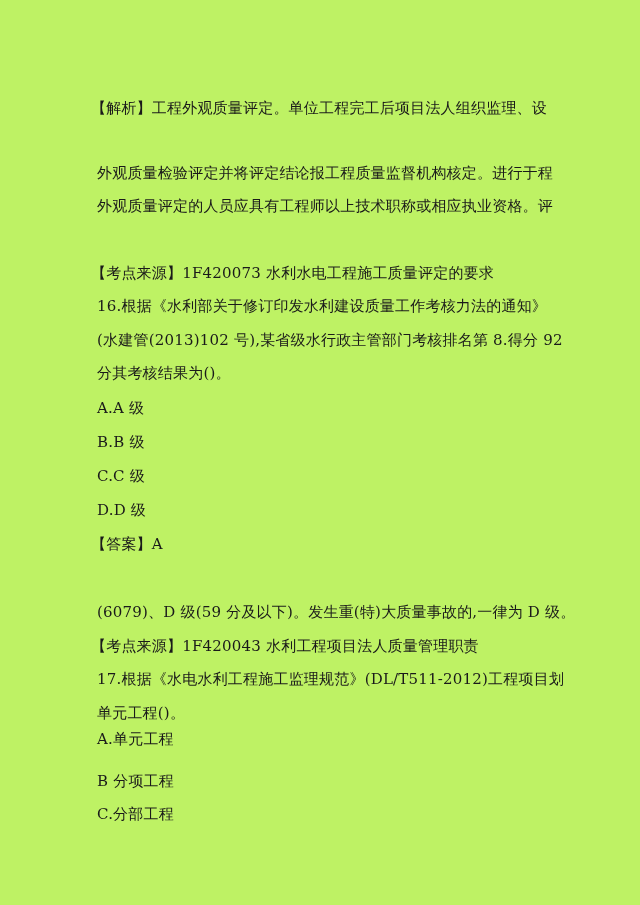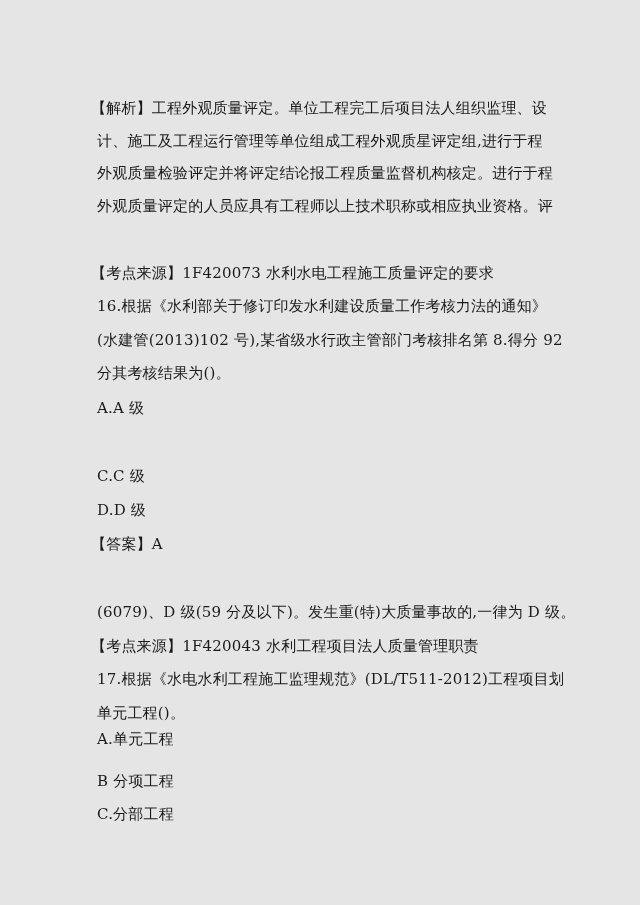--- a/index.html
+++ b/index.html
@@ -12,51 +12,51 @@
     height: 905px;
     position: relative;
     overflow: hidden;
     font-family: "DejaVu Serif", "Liberation Serif", serif;
     color: #1a1a1a;
   }
   .page {
     position: absolute;
     left: 0; top: 0;
     width: 640px; height: 905px;
-    background: #e5e5e5;
+    background: #bef264;
   }
   .line {
     position: absolute;
     left: 97px;
     width: 450px;
     height: 22px;
     line-height: 22px;
     font-size: 15px;
     white-space: nowrap;
     letter-spacing: 0.2px;
   }
   .line.indent-bracket { left: 91px; }
 </style>
 </head>
 <body>
 
 <div class="page">
 
   <div class="line indent-bracket" style="top:97px">【解析】工程外观质量评定。单位工程完工后项目法人组织监理、设</div>
-  <div class="line" style="top:130px">计、施工及工程运行管理等单位组成工程外观质星评定组,进行于程</div>
   <div class="line" style="top:162px">外观质量检验评定并将评定结论报工程质量监督机构核定。进行于程</div>
   <div class="line" style="top:195px">外观质量评定的人员应具有工程师以上技术职称或相应执业资格。评</div>
 
   <div class="line indent-bracket" style="top:262px">【考点来源】1F420073 水利水电工程施工质量评定的要求</div>
 
   <div class="line" style="top:295px">16.根据《水利部关于修订印发水利建设质量工作考核力法的通知》</div>
   <div class="line" style="top:329px">(水建管(2013)102 号),某省级水行政主管部门考核排名第 8.得分 92</div>
   <div class="line" style="top:362px">分其考核结果为()。</div>
 
   <div class="line" style="top:397px">A.A 级</div>
+  <div class="line" style="top:431px">B.B 级</div>
   <div class="line" style="top:465px">C.C 级</div>
   <div class="line" style="top:499px">D.D 级</div>
 
   <div class="line indent-bracket" style="top:533px">【答案】A</div>
 
   <div class="line" style="top:601px">(6079)、D 级(59 分及以下)。发生重(特)大质量事故的,一律为 D 级。</div>
 
   <div class="line indent-bracket" style="top:635px">【考点来源】1F420043 水利工程项目法人质量管理职责</div>
 
   <div class="line" style="top:668px">17.根据《水电水利工程施工监理规范》(DL/T511-2012)工程项目划</div>

